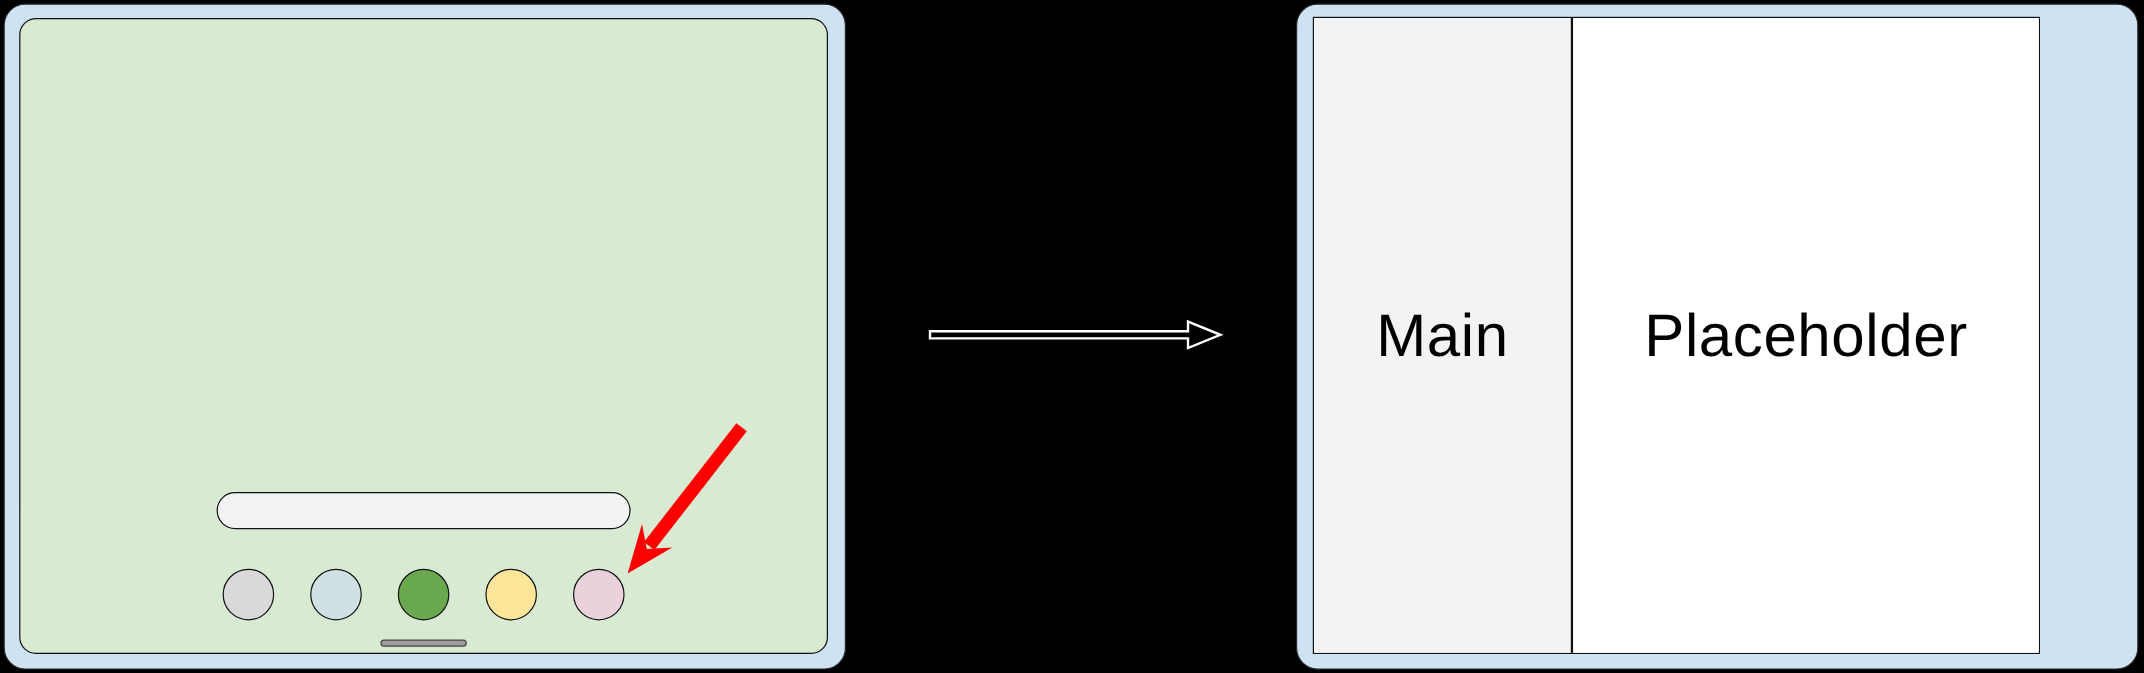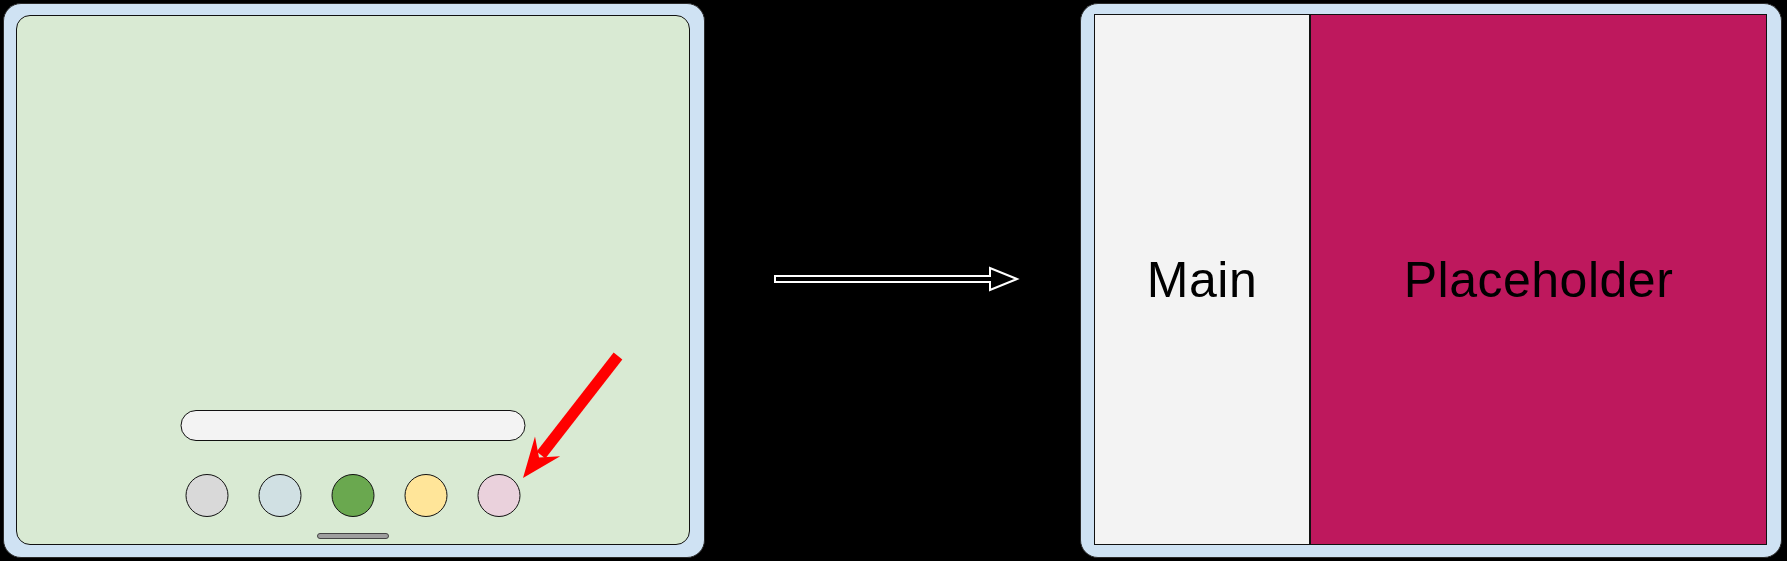--- a/index.html
+++ b/index.html
@@ -91,21 +91,21 @@
     top: 258px;
     width: 260px;
     height: 44px;
   }
 
   
   .screen-split {
     position: absolute;
     left: 13px;
     top: 10px;
-    width: 673px;
+    width: 606px;
     height: 531px;
     border: 1.5px solid #111;
     box-sizing: border-box;
     display: flex;
   }
   .panel {
     display: flex;
     align-items: center;
     justify-content: center;
     font-size: 50px;
@@ -153,19 +153,19 @@
   </svg>
 
   <div class="device device-right" style="background-color: rgb(207, 226, 243);">
 
     <div class="screen-split">
 
       <div class="panel panel-main" style="background-color: rgb(243, 243, 243);">
         <span>Main</span>
       </div>
 
-      <div class="panel panel-placeholder" style="background-color: #be185d;">
+      <div class="panel panel-placeholder" style="background-color: #ffffff;">
         <span>Placeholder</span>
       </div>
     </div>
   </div>
 
 </div>
 
 </body></html>

